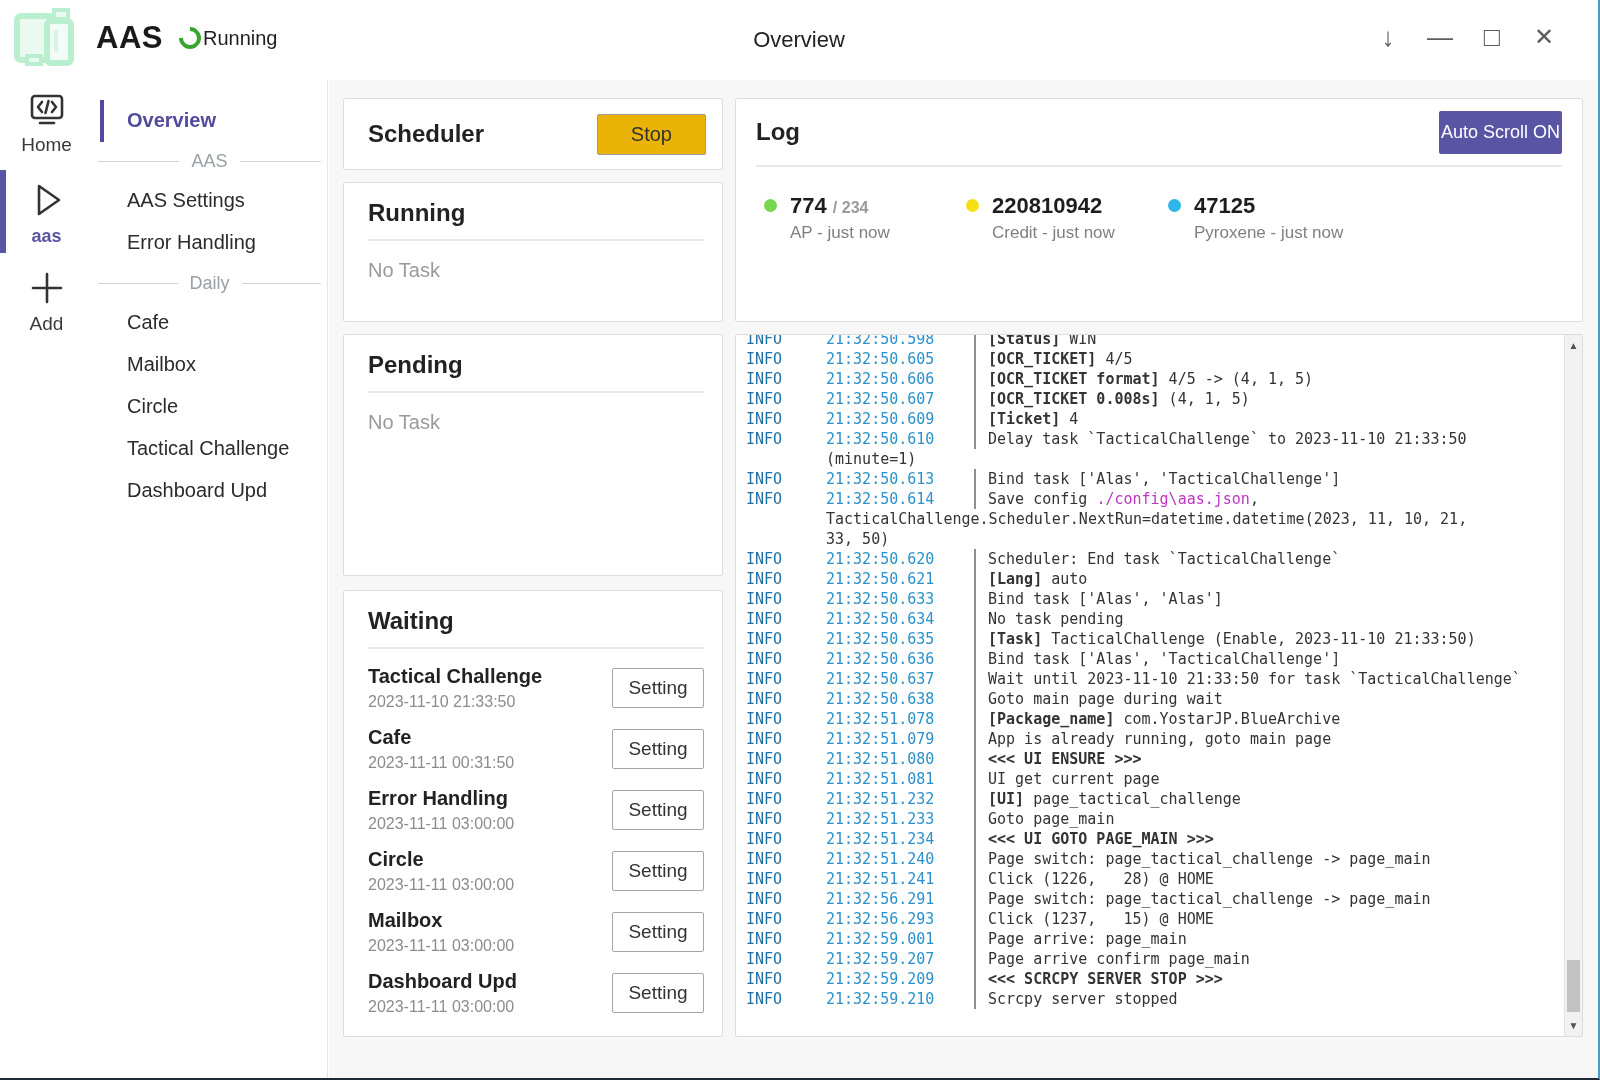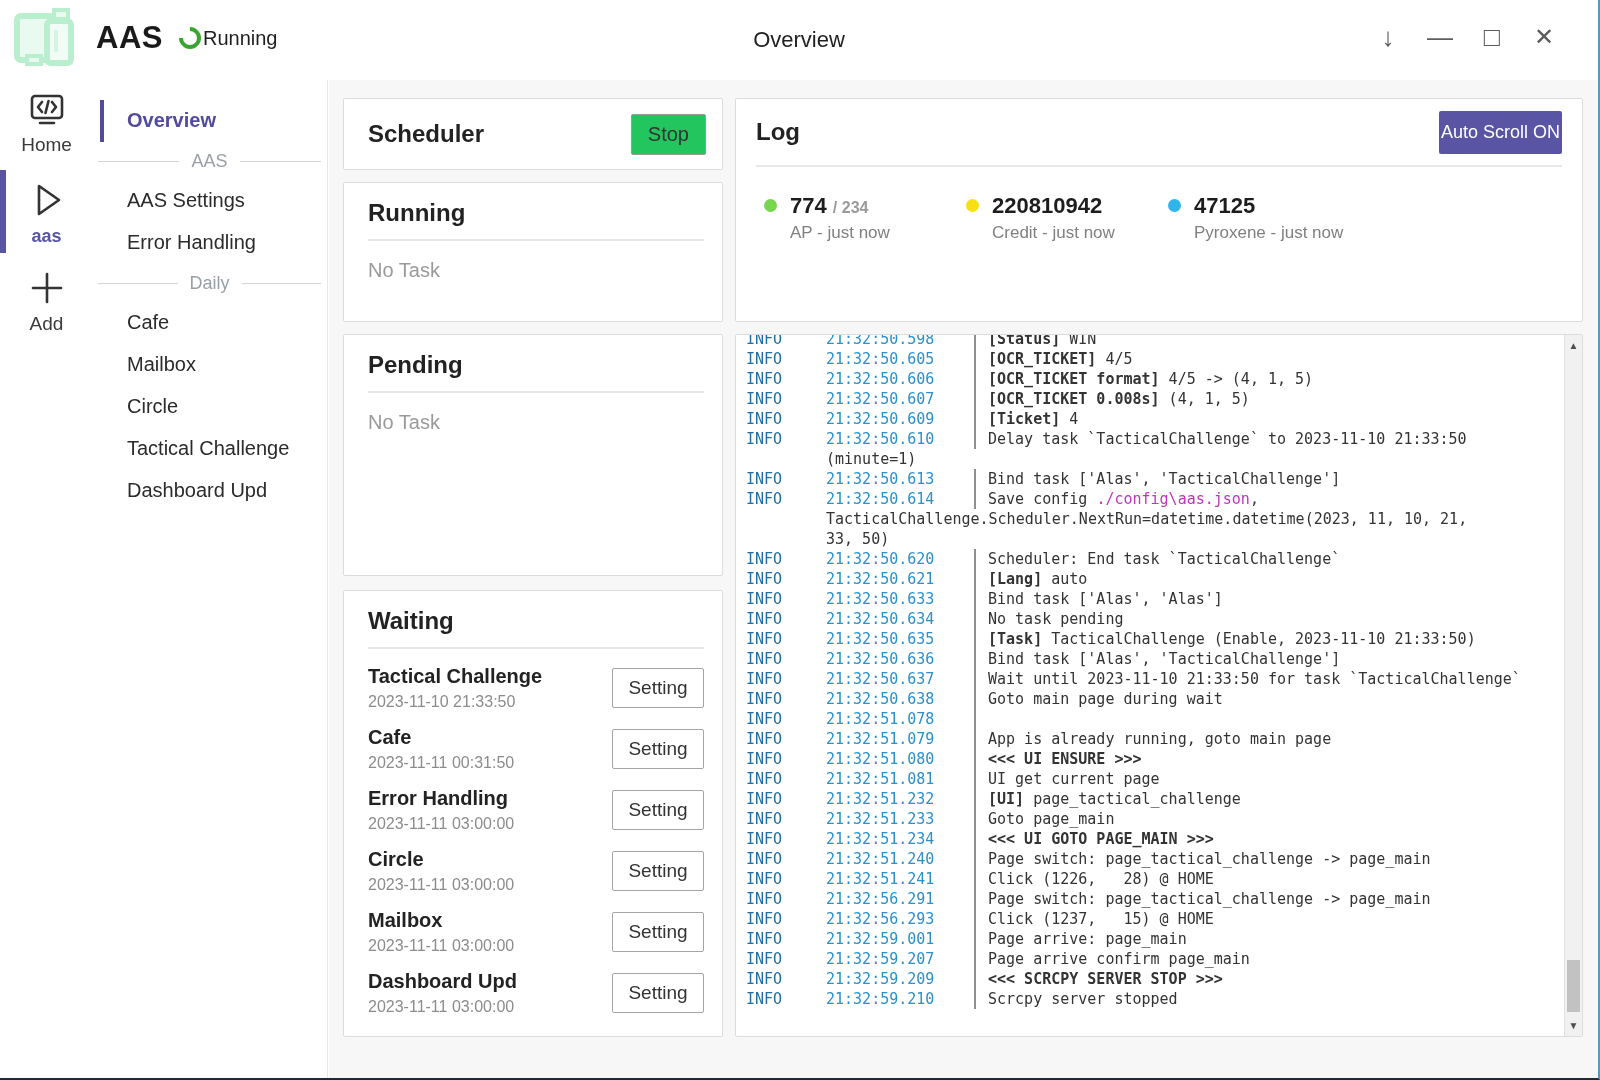--- a/index.html
+++ b/index.html
@@ -40,22 +40,22 @@
   .nav-divider .dlabel { color:#9aa0a6; font-size:18px; margin:0 12px; }
   
   .main { position:absolute; top:80px; left:329px; right:0; bottom:0; background:#f7f7f7; }
   .card { background:#fff; border:1px solid #dcdcdc; border-radius:2px; }
   .col-left  { position:absolute; left:14px; top:18px; width:380px; }
   .col-right { position:absolute; left:406px; top:18px; width:848px; }
   .card-title { font-size:24px; font-weight:bold; color:#222; }
   .hdiv { height:2px; background:#e8e8e8; margin-top:12px; }
   .empty-text { color:#9a9a9a; font-size:20px; margin-top:18px; }
   .scheduler-card { height:72px; display:flex; align-items:center; justify-content:space-between; padding:0 16px 0 24px; }
-  .btn-outline { background:#22c55e; border:1px solid #9a9a9a; border-radius:2px; color:#333;
-                 font-size:20px; font-family:"Liberation Sans",sans-serif; padding:8px 16px; cursor:default; }
+  .btn-outline { background:#eab308; border:1px solid #9a9a9a; border-radius:2px; color:#333;
+                 font-size:20px; font-family:"Liberation Sans",sans-serif; padding:8px 33px; cursor:default; }
   .running-card { height:140px; margin-top:12px; padding:16px 18px 0 24px; }
   .pending-card { height:242px; margin-top:12px; padding:16px 18px 0 24px; }
   .waiting-card { height:447px; margin-top:14px; padding:16px 18px 0 24px; }
   .wait-row { display:flex; align-items:center; justify-content:space-between; height:61px; }
   .wait-info .wname { font-size:20px; font-weight:bold; color:#222; }
   .wait-info .wtime { font-size:16px; color:#8c8c8c; margin-top:5px; }
   .btn-setting { width:92px; height:40px; background:#fff; border:1px solid #a5a5a5; border-radius:2px;
                  font-size:19px; color:#333; font-family:"Liberation Sans",sans-serif; cursor:default; }
   
   .log-head-card { height:224px; padding:0 20px; }
@@ -409,20 +409,21 @@
                 <span class="lvl">INFO</span>
                 <span class="time">21:32:50.638</span>
                 <span class="bar"></span>
                 <span class="msg"><span class="seg">Goto main page during wait</span><span class="seg"></span><span class="seg"></span></span>
               </div>
 
               <div class="log-row">
                 <span class="lvl">INFO</span>
                 <span class="time">21:32:51.078</span>
                 <span class="bar"></span>
+                <span class="msg"><span class="seg b">[Package_name]</span><span class="seg"> com.YostarJP.BlueArchive</span><span class="seg"></span></span>
               </div>
 
               <div class="log-row">
                 <span class="lvl">INFO</span>
                 <span class="time">21:32:51.079</span>
                 <span class="bar"></span>
                 <span class="msg"><span class="seg">App is already running, goto main page</span><span class="seg"></span><span class="seg"></span></span>
               </div>
 
               <div class="log-row">

